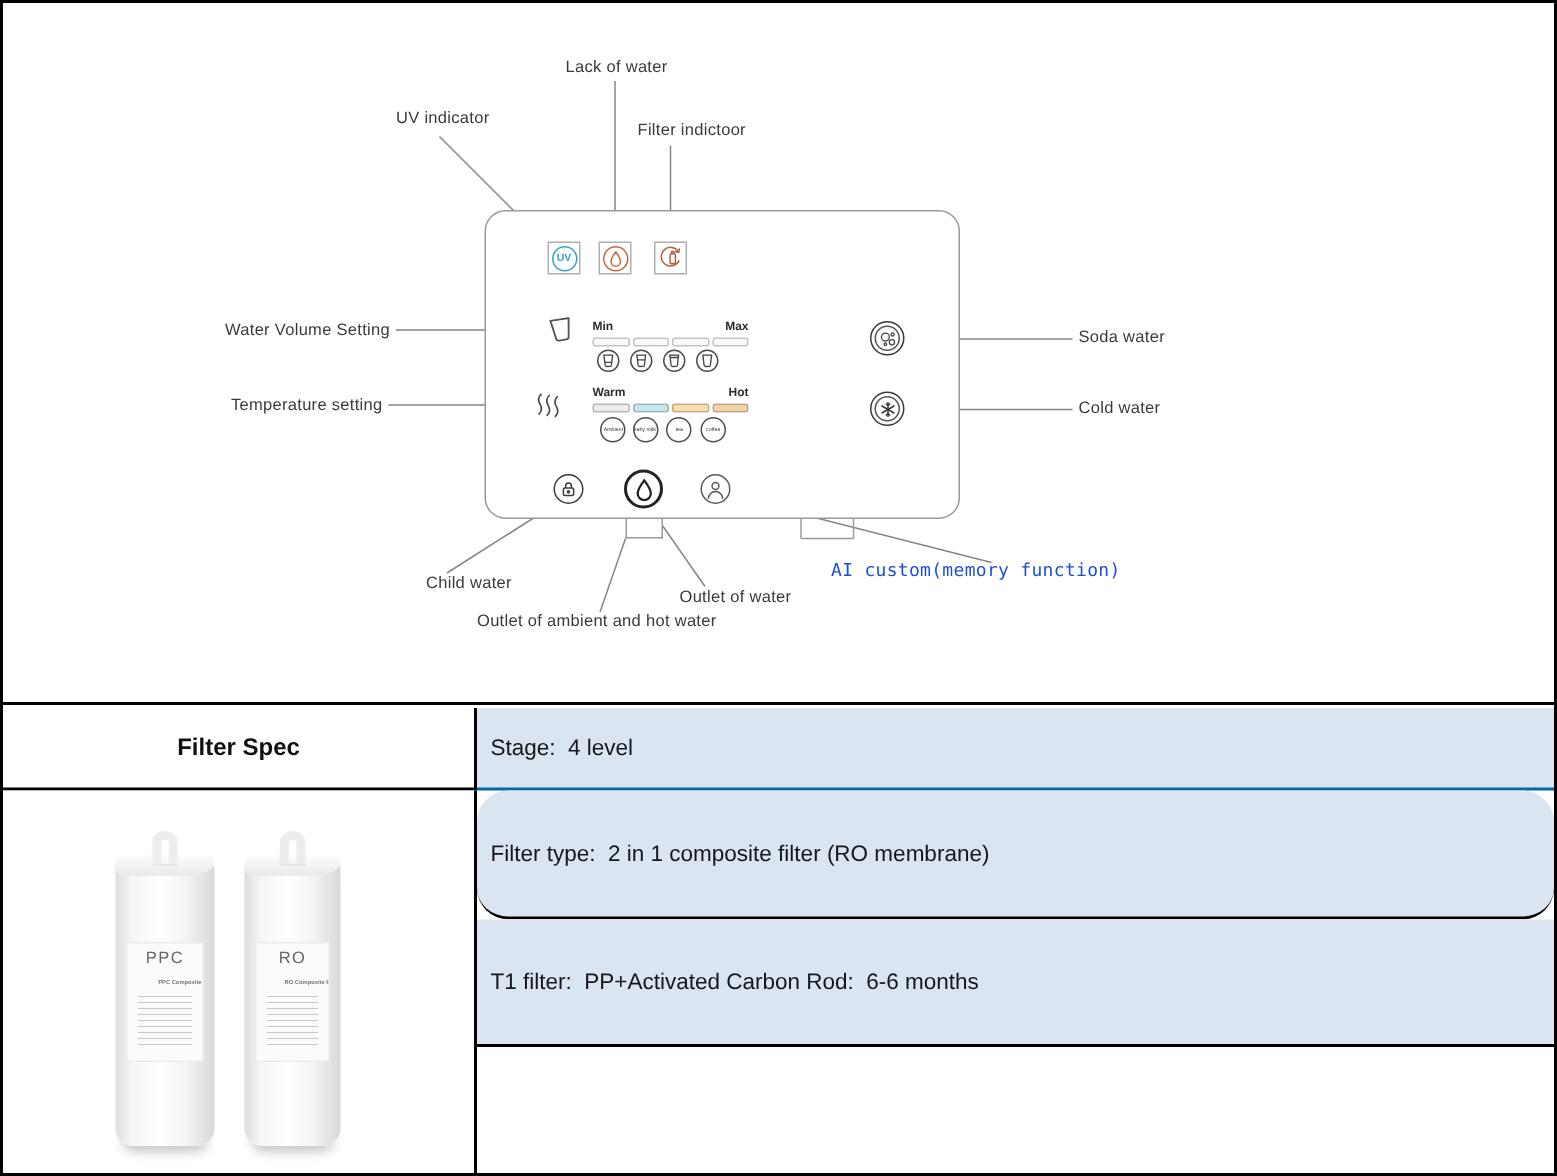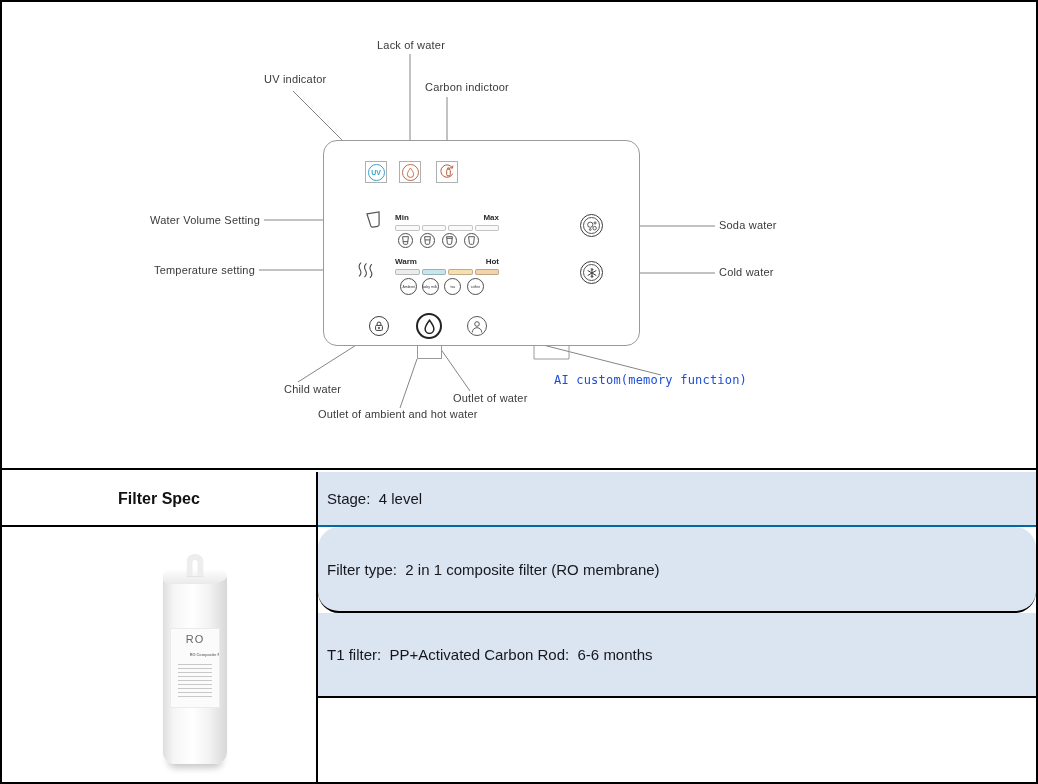--- a/index.html
+++ b/index.html
@@ -223,35 +223,43 @@
               <line x1="7.4" y1="2" x2="6" y2="3.4"></line>
               <line x1="4.6" y1="10" x2="6" y2="8.6"></line>
               <line x1="7.4" y1="10" x2="6" y2="8.6"></line>
             </g>
           </svg>
       </div>
     </div>
 
     <div class="dlabel" style="left:375px; top:37px;">Lack of water</div>
     <div class="dlabel" style="left:262px; top:71px;">UV indicator</div>
-    <div class="dlabel" style="left:423px; top:79px;">Carbon indictoor</div>
+    <div class="dlabel" style="left:423px; top:79px;">Filter indictoor</div>
     <div class="dlabel" style="left:120px; top:212px; width:138px; text-align:right;">Water Volume Setting</div>
     <div class="dlabel" style="left:120px; top:262px; width:133px; text-align:right;">Temperature setting</div>
     <div class="dlabel" style="left:717px; top:217px;">Soda water</div>
     <div class="dlabel" style="left:717px; top:264px;">Cold water</div>
     <div class="dlabel" style="left:282px; top:381px;">Child water</div>
     <div class="dlabel" style="left:451px; top:390px;">Outlet of water</div>
     <div class="dlabel" style="left:316px; top:406px;">Outlet of ambient and hot water</div>
     <div class="dlabel mono" style="left:552px; top:371px;">AI custom(memory function)</div>
   </div>
 
   <div class="cell hdr-left">Filter Spec</div>
   <div class="cell blue hdr-right" style="background-color: rgb(219, 229, 241);">Stage:  4 level</div>
 
   <div class="cell photo-cell">
+    <div class="cyl" style="left:75px; top:43px;">
+      <div class="handle"></div>
+      <div class="flabel">
+        <div class="t">PPC</div>
+        <span class="s">PPC Composite Filter Rods</span>
+        <div class="fineprint"></div>
+      </div>
+    </div>
     <div class="cyl" style="left:161px; top:43px; width:64px;">
       <div class="handle"></div>
       <div class="flabel">
         <div class="t">RO</div>
         <span class="s">RO Composite Filter Rod</span>
         <div class="fineprint"></div>
       </div>
     </div>
   </div>
 

